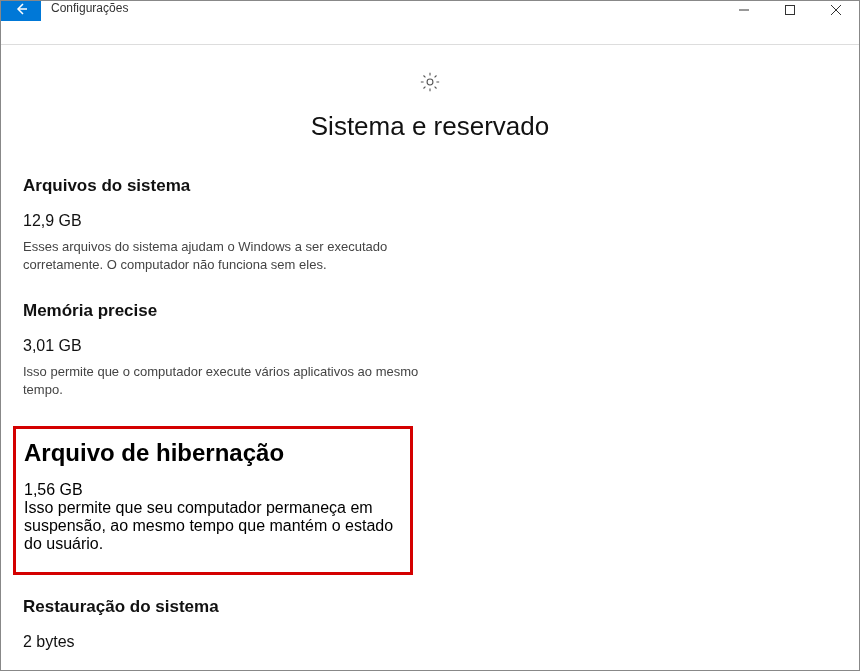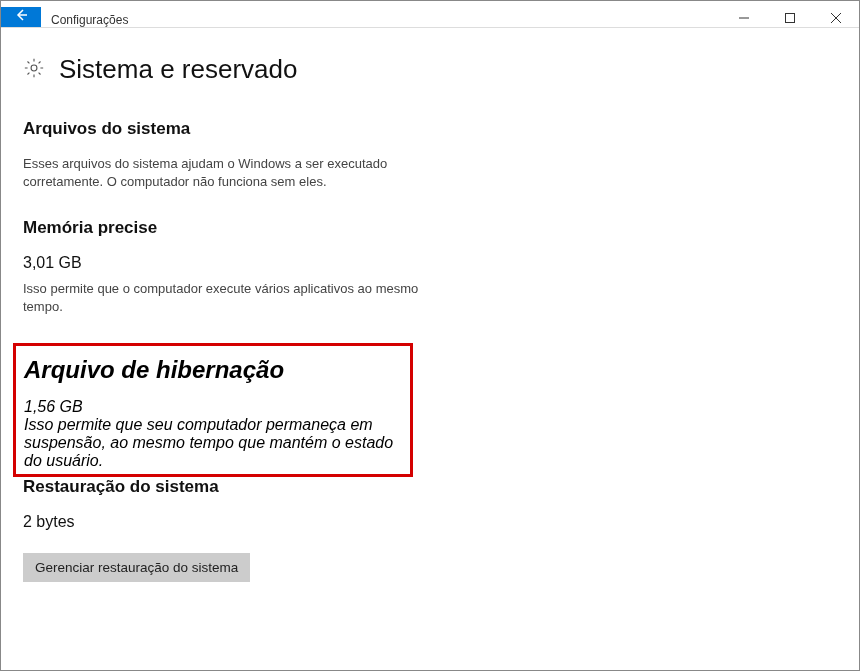--- a/index.html
+++ b/index.html
@@ -6,23 +6,23 @@
   body {
     font-family: "Segoe UI", Tahoma, sans-serif;
     background: #fff;
     color: #000;
     width: 860px;
     height: 671px;
     overflow: hidden;
     border: 1px solid #888;
   }
   .titlebar {
-    height: 27px;
+    height: 44px;
     display: flex;
-    align-items: flex-end;
+    align-items: flex-start;
     border-bottom: 1px solid #ddd;
   }
   .back-btn {
     width: 40px;
     background: #0078d7;
     display: flex;
     align-items: center;
     justify-content: center;
     color: #fff;
   }
@@ -47,20 +47,21 @@
   .win-btn svg { width: 10px; height: 10px; }
   .content {
     padding: 20px 22px 0 22px;
   }
   .page-header {
     display: flex;
     align-items: center;
     gap: 14px;
     margin-bottom: 34px;
     margin-top: 6px;
+    flex-direction: column;
   }
   .gear-icon svg { width: 22px; height: 22px; color: #555; }
   .page-title {
     font-size: 26px;
     font-weight: 400;
     color: #111;
   }
   .section {
     margin-bottom: 28px;
     max-width: 400px;
@@ -77,24 +78,24 @@
     color: #111;
     margin-bottom: 8px;
   }
   .section .desc {
     font-size: 13px;
     color: #444;
     line-height: 1.35;
   }
   .highlight-box {
     border: 3px solid #d40000;
-    padding: 10px 8px 4px 8px;
+    padding: 10px 8px 19px 8px;
     margin-left: -10px;
+    margin-bottom: 22px;
     max-width: 400px;
-    font-style: italic;
   }
   .highlight-box h2 { margin-bottom: 14px; }
   .manage-btn {
     display: inline-block;
     background: #ccc;
     padding: 7px 12px;
     font-size: 13.5px;
     color: #222;
     margin-top: 14px;
     border: none;
@@ -147,20 +148,21 @@
       <svg viewBox="0 0 24 24" fill="none" stroke="currentColor" stroke-width="1.2">
         <circle cx="12" cy="12" r="3.2"></circle>
         <path d="M12 2v3M12 19v3M4.9 4.9l2.1 2.1M17 17l2.1 2.1M2 12h3M19 12h3M4.9 19.1l2.1-2.1M17 7l2.1-2.1"></path>
       </svg>
     </span>
     <h1 class="page-title">Sistema e reservado</h1>
   </div>
 
   <div class="section">
     <h2>Arquivos do sistema</h2>
+    <div class="size">12,9 GB</div>
     <div class="desc">Esses arquivos do sistema ajudam o Windows a ser executado corretamente. O computador não funciona sem eles.</div>
   </div>
 
   <div class="section">
     <h2>Memória precise</h2>
     <div class="size">3,01 GB</div>
     <div class="desc">Isso permite que o computador execute vários aplicativos ao mesmo tempo.</div>
   </div>
 
   <div class="highlight-box">

